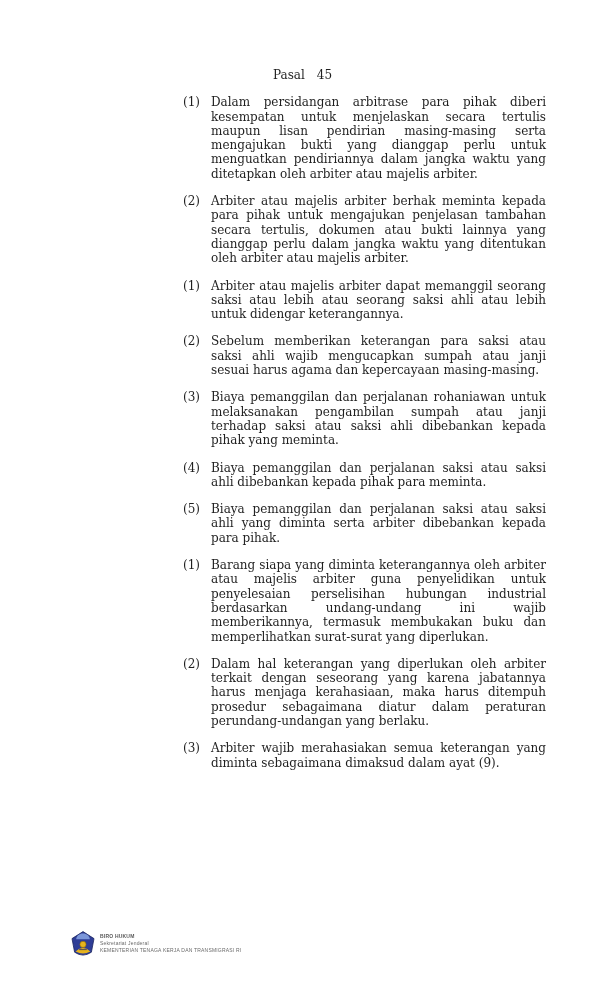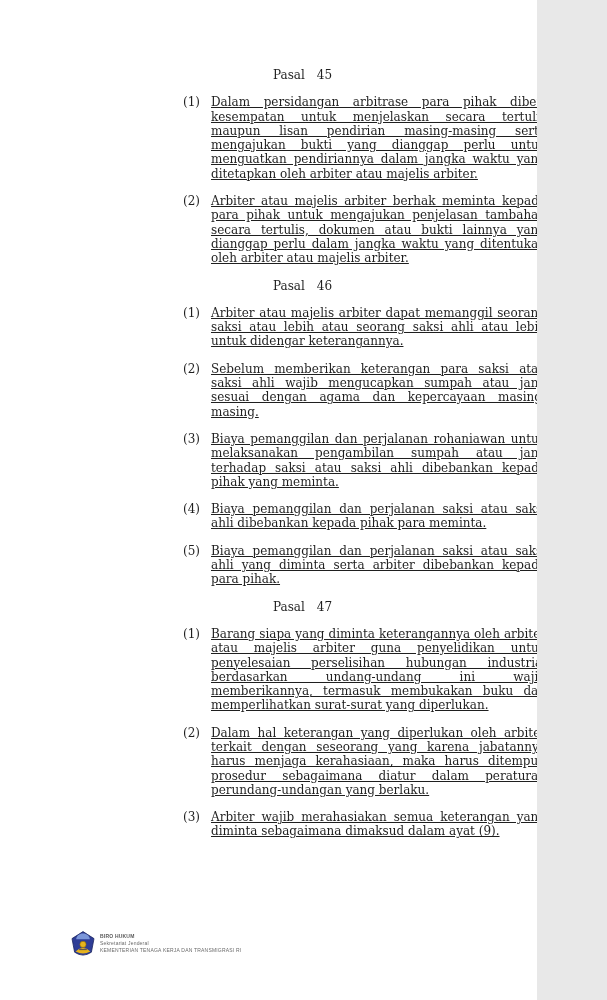--- a/index.html
+++ b/index.html
@@ -2,21 +2,21 @@
 <html><head>
 <meta charset="utf-8">
 <style>
   html, body {
     margin: 0;
     padding: 0;
     background: #e8e8e8;
   }
   .page {
     position: relative;
-    width: 537px;
+    width: 607px;
     height: 1000px;
     background: #ffffff;
     overflow: hidden;
     font-family: "DejaVu Serif", serif;
     color: #1f1f1f;
   }
   .doc {
     position: absolute;
     left: 183px;
     top: 68px;
@@ -36,21 +36,20 @@
     margin: 0 0 13px 0;
   }
   .num {
     flex: 0 0 28px;
     width: 28px;
   }
   .txt {
     flex: 1;
     margin: 0;
     text-align: justify;
-    text-decoration: underline;
   }
   .footer {
     position: absolute;
     left: 71px;
     top: 931px;
     display: flex;
     align-items: flex-start;
   }
   .logo {
     display: block;
@@ -82,45 +81,43 @@
         <span class="num">(1)</span>
         <p class="txt">Dalam persidangan arbitrase para pihak diberi kesempatan untuk menjelaskan secara tertulis maupun lisan pendirian masing-masing serta mengajukan bukti yang dianggap perlu untuk menguatkan pendiriannya dalam jangka waktu yang ditetapkan oleh arbiter atau majelis arbiter.</p>
       </div>
       <div class="item">
         <span class="num">(2)</span>
         <p class="txt">Arbiter atau majelis arbiter berhak meminta kepada para pihak untuk mengajukan penjelasan tambahan secara tertulis, dokumen atau bukti lainnya yang dianggap perlu dalam jangka waktu yang ditentukan oleh arbiter atau majelis arbiter.</p>
       </div>
     </div>
 
     <div class="section">
-      <div class="heading"><span>Pasal</span><span class="heading-num">46</span></div>
       <div class="item">
         <span class="num">(1)</span>
         <p class="txt">Arbiter atau majelis arbiter dapat memanggil seorang saksi atau lebih atau seorang saksi ahli atau lebih untuk didengar keterangannya.</p>
       </div>
       <div class="item">
         <span class="num">(2)</span>
-        <p class="txt">Sebelum memberikan keterangan para saksi atau saksi ahli wajib mengucapkan sumpah atau janji sesuai dengan agama dan kepercayaan masing-masing.</p>
+        <p class="txt">Sebelum memberikan keterangan para saksi atau saksi ahli wajib mengucapkan sumpah atau janji sesuai harus agama dan kepercayaan masing-masing.</p>
       </div>
       <div class="item">
         <span class="num">(3)</span>
         <p class="txt">Biaya pemanggilan dan perjalanan rohaniawan untuk melaksanakan pengambilan sumpah atau janji terhadap saksi atau saksi ahli dibebankan kepada pihak yang meminta.</p>
       </div>
       <div class="item">
         <span class="num">(4)</span>
         <p class="txt">Biaya pemanggilan dan perjalanan saksi atau saksi ahli dibebankan kepada pihak para meminta.</p>
       </div>
       <div class="item">
         <span class="num">(5)</span>
         <p class="txt">Biaya pemanggilan dan perjalanan saksi atau saksi ahli yang diminta serta arbiter dibebankan kepada para pihak.</p>
       </div>
     </div>
 
     <div class="section">
-      <div class="heading"><span>Pasal</span><span class="heading-num">47</span></div>
       <div class="item">
         <span class="num">(1)</span>
         <p class="txt">Barang siapa yang diminta keterangannya oleh arbiter atau majelis arbiter guna penyelidikan untuk penyelesaian perselisihan hubungan industrial berdasarkan undang-undang ini wajib memberikannya, termasuk membukakan buku dan memperlihatkan surat-surat yang diperlukan.</p>
       </div>
       <div class="item">
         <span class="num">(2)</span>
         <p class="txt">Dalam hal keterangan yang diperlukan oleh arbiter terkait dengan seseorang yang karena jabatannya harus menjaga kerahasiaan, maka harus ditempuh prosedur sebagaimana diatur dalam peraturan perundang-undangan yang berlaku.</p>
       </div>
       <div class="item">
         <span class="num">(3)</span>

